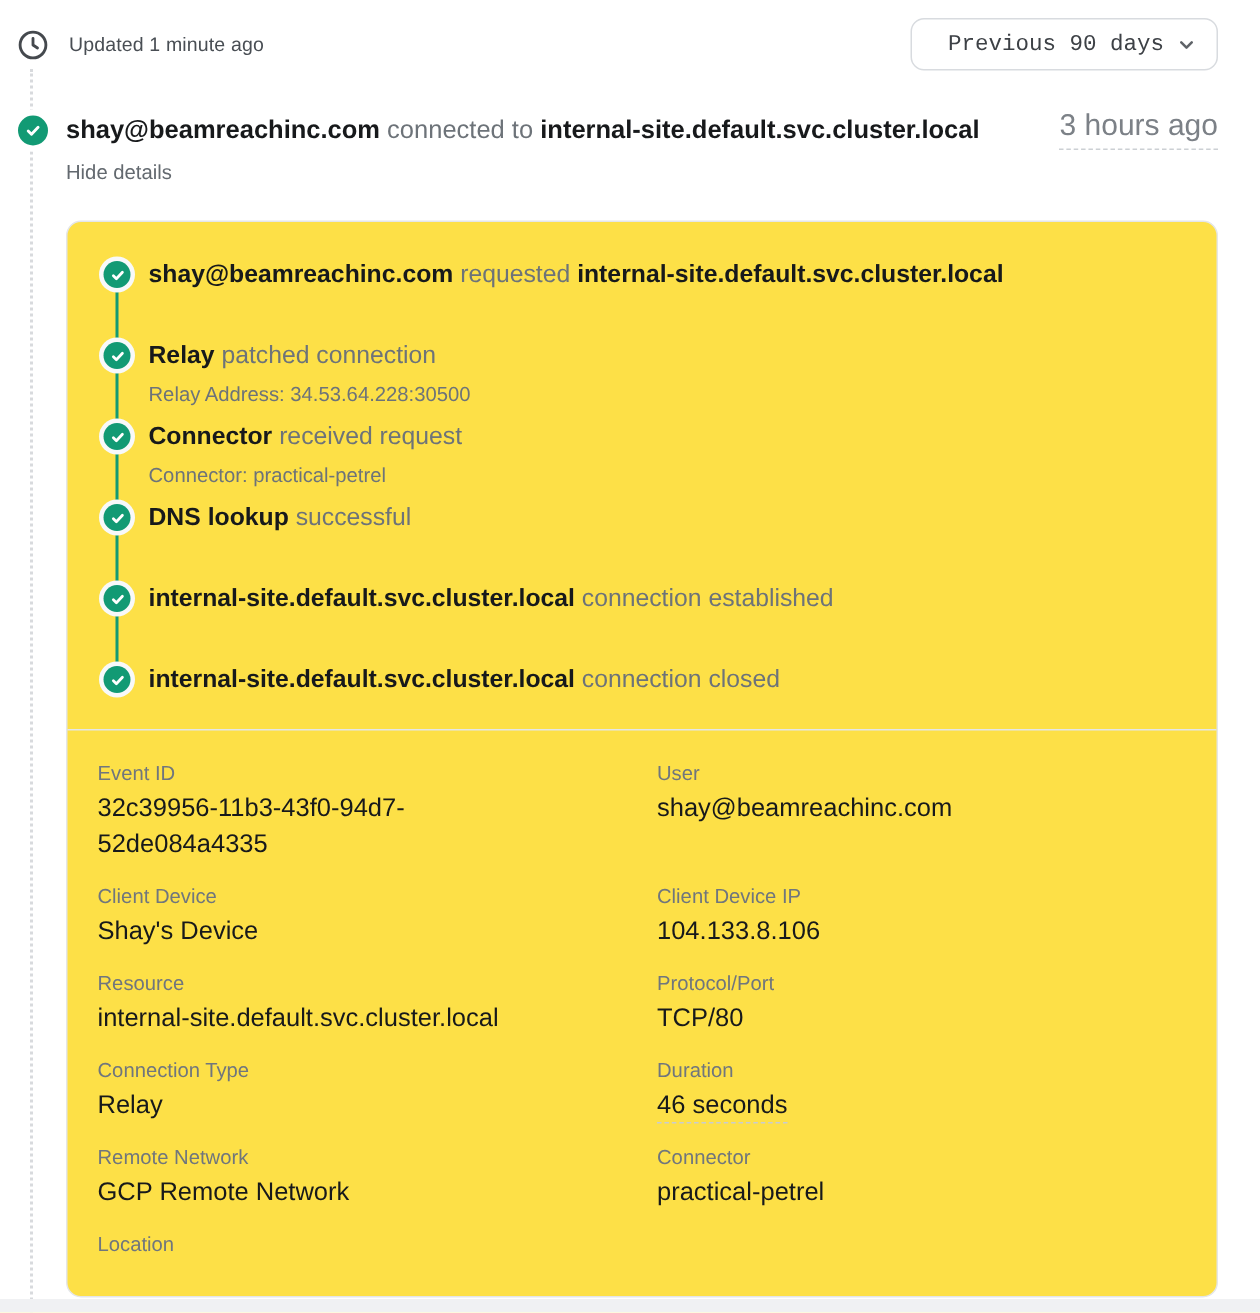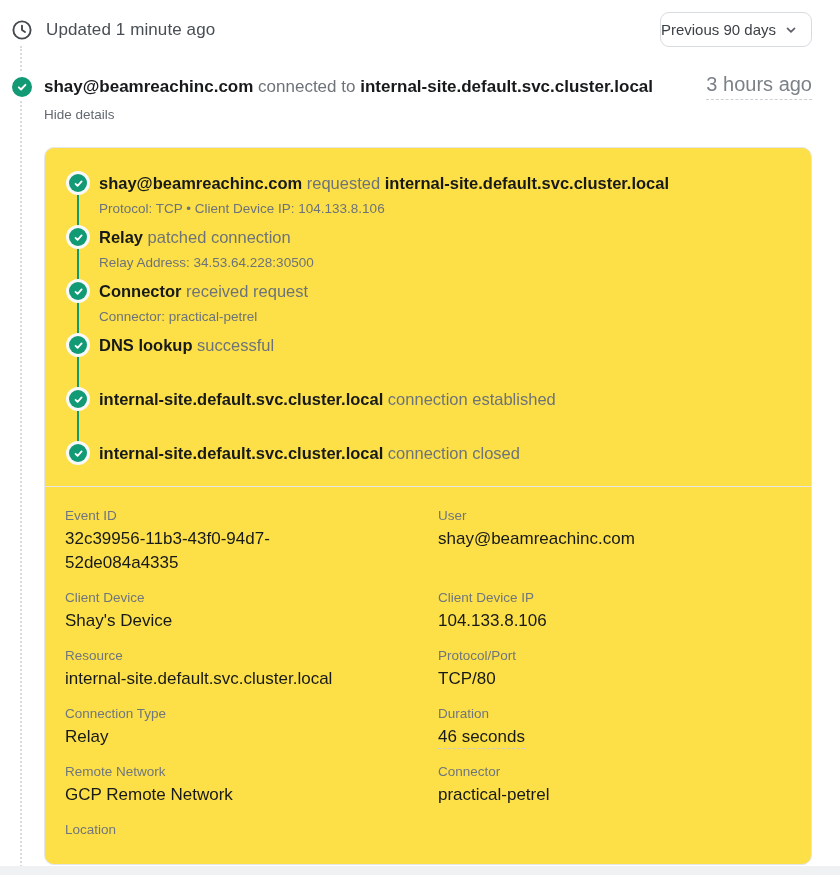--- a/index.html
+++ b/index.html
@@ -32,32 +32,32 @@
     display:flex; align-items:center;
     padding:12px 28px 0 11px;
   }
   .clock-wrap {
     width:22px; height:22px; flex:0 0 22px;
     display:flex; align-items:center; justify-content:center;
     background:#fff; border-radius:50%;
   }
   .updated-text {
     margin-left:13px;
-    font-size:17px; color:#494e54; letter-spacing:.1px;
+    font-size:13px; color:#494e54; letter-spacing:.1px;
   }
   .range-button {
     margin-left:auto;
     display:flex; align-items:center; gap:9px;
     background:#fff;
     border:1px solid #d8dbdf;
     border-radius:9px;
-    padding:8px 14px 8px 0;
+    padding:8px 14px 8px 24px;
     font-size:15px; color:#3d4146;
     cursor:pointer;
-    font-family:Liberation Sans, sans-serif;
+    font-family:Liberation Mono, monospace;
     justify-content:space-between;
   }
 
   
   .event-row {
     position:relative; z-index:1;
     display:flex; align-items:center;
     padding:0 28px 0 12px;
     margin-top:26px;
     cursor:pointer;
@@ -190,21 +190,20 @@
   
   <div class="card">
     <ol class="timeline">
         <li class="timeline-item">
           <span class="check-badge">
             <svg width="11" height="11" viewBox="0 0 12 12">
               <path d="M2.8 6.3 L5 8.5 L9.4 3.8" fill="none" stroke="#ffffff" stroke-width="2" stroke-linecap="round" stroke-linejoin="round"></path>
             </svg>
           </span>
           <div class="tl-headline"><span class="strong">shay@beamreachinc.com</span><span class="muted"> requested </span><span class="strong">internal-site.default.svc.cluster.local</span></div>
-          <div class="tl-sub">Protocol: TCP • Client Device IP: 104.133.8.106</div>
         </li>
         <li class="timeline-item">
           <span class="check-badge">
             <svg width="11" height="11" viewBox="0 0 12 12">
               <path d="M2.8 6.3 L5 8.5 L9.4 3.8" fill="none" stroke="#ffffff" stroke-width="2" stroke-linecap="round" stroke-linejoin="round"></path>
             </svg>
           </span>
           <div class="tl-headline"><span class="strong">Relay</span><span class="muted"> patched connection</span></div>
           <div class="tl-sub">Relay Address: 34.53.64.228:30500</div>
         </li>

